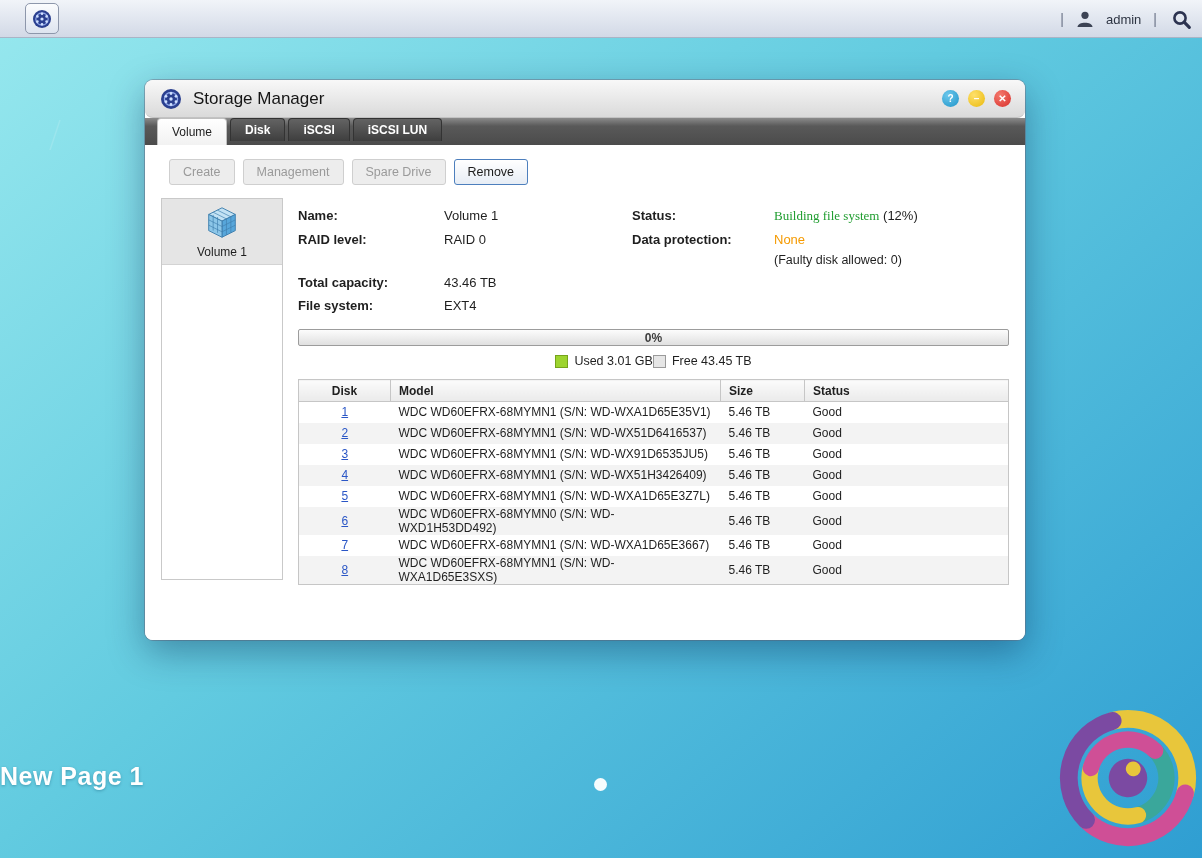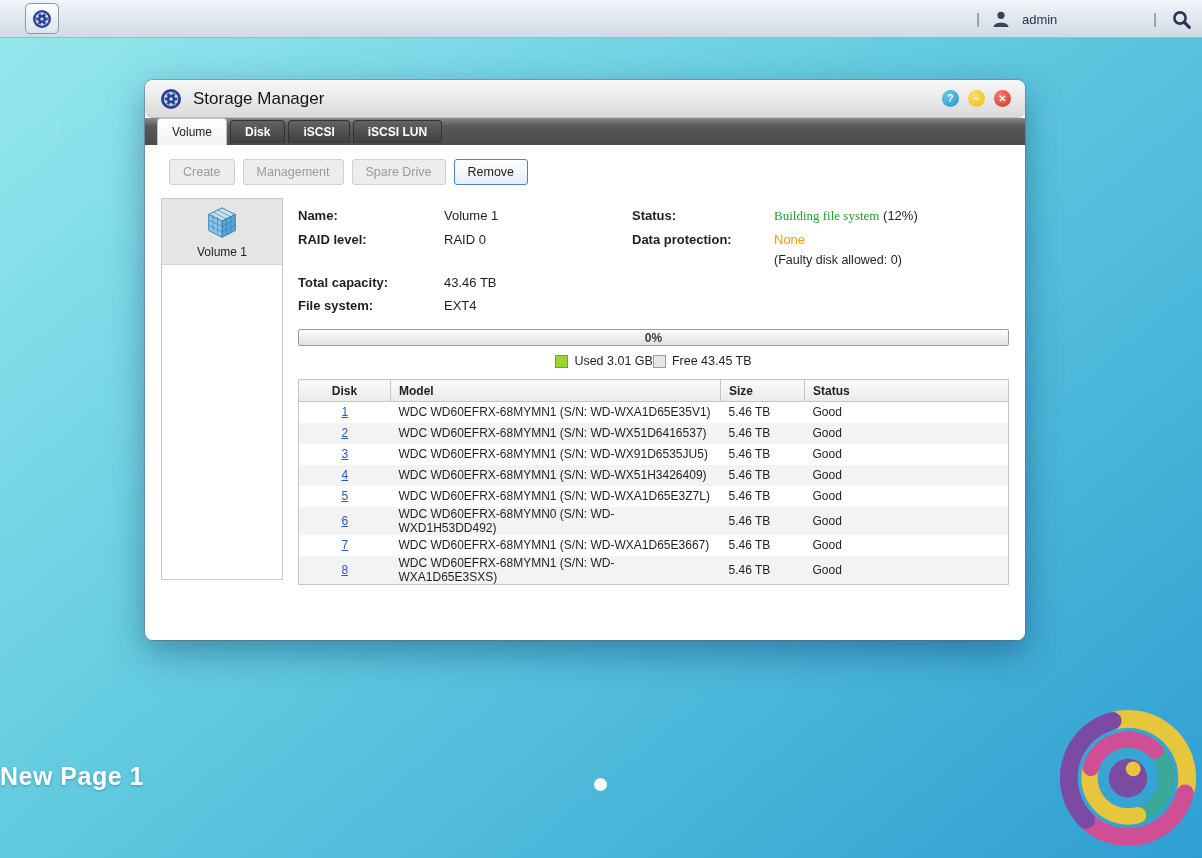--- a/index.html
+++ b/index.html
@@ -27,21 +27,21 @@
     position:absolute;left:25px;top:3px;width:34px;height:31px;
     border:1px solid #8d97ab;border-radius:5px;
     background:linear-gradient(#fbfcfe,#dde4ef);
     display:flex;align-items:center;justify-content:center;cursor:pointer;
   }
   .topbar-right{
     position:absolute;right:8px;top:0;height:38px;
     display:flex;align-items:center;gap:12px;
   }
   .sep{color:#6b7488;font-size:14px;}
-  .username{font-size:13px;color:#2d3442;margin-right:84px;cursor:pointer;}
+  .username{font-size:13px;color:#2d3442;cursor:pointer;}
   .search-btn{display:flex;align-items:center;cursor:pointer;padding:2px;}
   
   .window{
     position:absolute;left:145px;top:80px;width:880px;height:560px;
     background:#fff;border-radius:8px;overflow:hidden;
     box-shadow:0 12px 36px rgba(0,30,70,.38),0 0 0 1px rgba(120,130,145,.55);
     display:flex;flex-direction:column;
   }
   .titlebar{
     height:38px;min-height:38px;
@@ -56,21 +56,21 @@
     display:flex;align-items:center;justify-content:center;
     color:#fff;font-size:10px;font-weight:bold;cursor:pointer;line-height:1;
   }
   .win-help{background:radial-gradient(circle at 35% 30%,#6cc8ec,#1f93c8);}
   .win-min{background:radial-gradient(circle at 35% 30%,#ffe06a,#e9b90d);}
   .win-close{background:radial-gradient(circle at 35% 30%,#f47a6e,#d82f2b);}
   
   .tabstrip{
     height:27px;min-height:27px;
     background:linear-gradient(#8b8b8b,#595959 30%,#4b4b4b);
-    display:flex;align-items:center;padding-left:12px;gap:3px;
+    display:flex;align-items:flex-start;padding-left:12px;gap:3px;
   }
   .tab{
     height:23px;padding:0 14px;display:flex;align-items:center;
     font-size:12px;font-weight:bold;color:#fff;cursor:pointer;
     background:linear-gradient(#636363,#3e3e3e);
     border:1px solid #333;border-bottom:none;border-radius:4px 4px 0 0;
   }
   .tab.active{
     height:27px;background:linear-gradient(#ffffff,#f2f2f2);
     color:#222;font-weight:normal;border-color:#bfbfbf;

